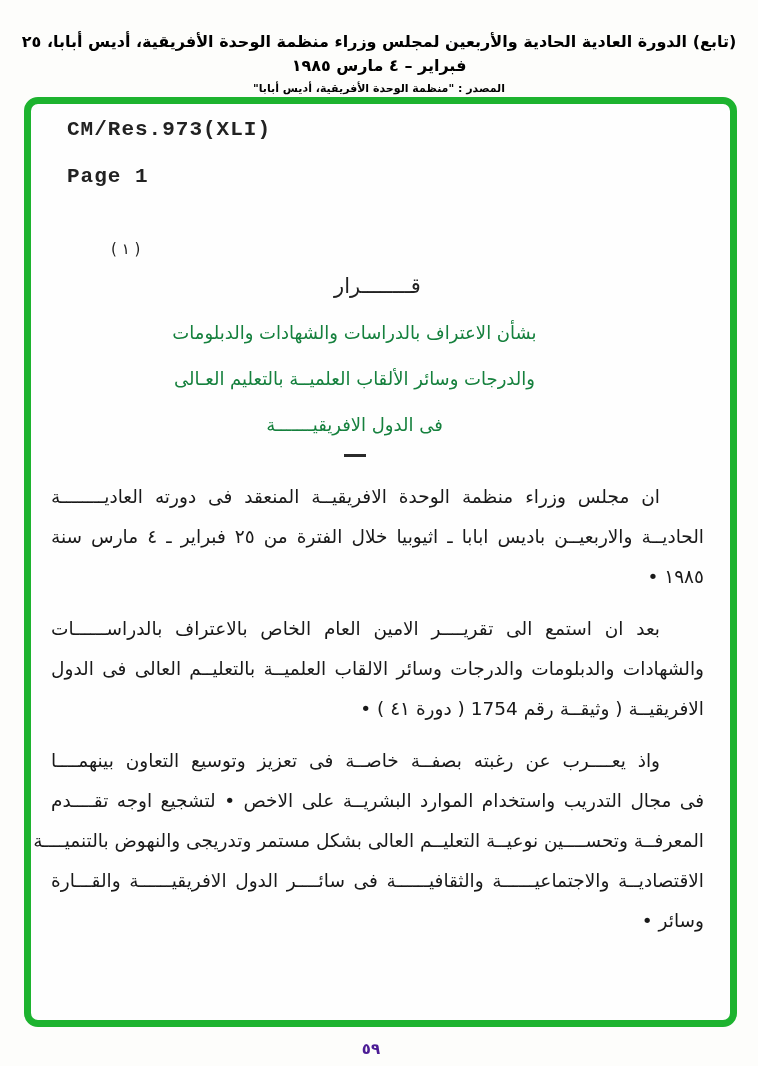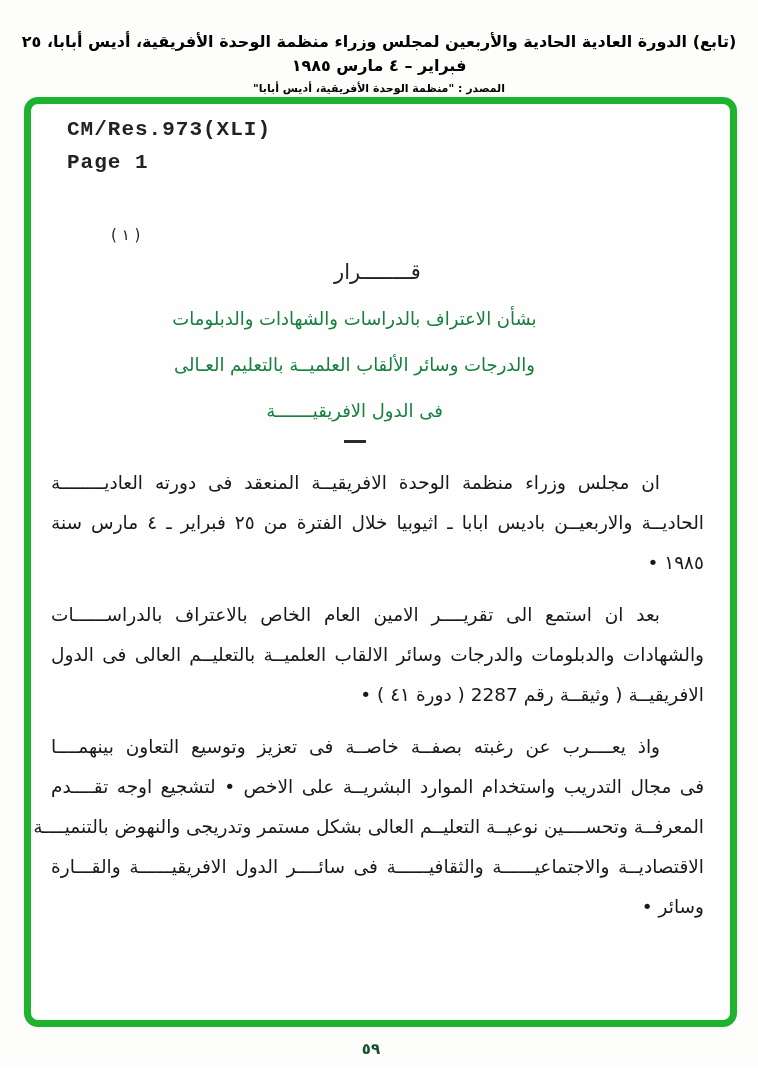--- a/index.html
+++ b/index.html
@@ -31,21 +31,21 @@
     padding:14px 26px 0 20px;
     box-sizing:border-box;
   }
   
   .ref,.pagelab{
     direction:ltr;text-align:left;
     font-family:"Liberation Mono","DejaVu Sans Mono",monospace;
     font-weight:bold;font-size:21px;color:#222;
     margin-left:16px;letter-spacing:1px;
   }
-  .pagelab{margin-top:10px;}
+  .pagelab{margin-top:24px;}
   .itemno{
     margin-top:52px;text-align:left;padding-left:60px;
     font-size:15px;color:#222;direction:rtl;
   }
   .title{
     margin-top:16px;text-align:center;direction:rtl;
     font-size:21px;color:#222;
   }
   .subtitle{
     margin-top:12px;margin-left:54px;margin-right:100px;
@@ -66,21 +66,21 @@
   .bl{
     direction:rtl;
     text-align:justify;text-align-last:justify;
     line-height:40px;white-space:nowrap;
   }
   .bl.last{text-align:right;text-align-last:right;white-space:normal;}
   .bl.indent{padding-right:44px;}
   
   .foot{
     position:absolute;top:1040px;left:0;right:16px;
-    text-align:center;font-size:15px;font-weight:bold;color:#14532d;
+    text-align:center;font-size:15px;font-weight:bold;color:#4c1d95;
     direction:rtl;
   }
 </style>
 </head>
 <body>
 
 <div class="page">
 
   <div class="hdr">
     <div class="hdr-l1">(تابع)  الدورة العادية الحادية والأربعين لمجلس وزراء منظمة الوحدة الأفريقية، أديس أبابا، ٢٥ فبراير – ٤ مارس ١٩٨٥</div>
@@ -108,21 +108,21 @@
 
         <div class="para">
           <div class="bl indent">ان مجلس وزراء منظمة الوحدة الافريقيــة المنعقد فى دورته العاديــــــــة</div>
           <div class="bl">الحاديــة والاربعيــن باديس ابابا ـ اثيوبيا خلال الفترة من ٢٥ فبراير ـ  ٤  مارس سنة</div>
           <div class="bl last">١٩٨٥ •</div>
         </div>
 
         <div class="para">
           <div class="bl indent">بعد ان استمع الى تقريــــر الامين العام الخاص بالاعتراف  بالدراســــــات</div>
           <div class="bl">والشهادات والدبلومات والدرجات وسائر الالقاب  العلميــة بالتعليــم العالى فى الدول</div>
-          <div class="bl last">الافريقيــة  ( وثيقــة رقم 2287 ( دورة ٤١ )  •</div>
+          <div class="bl last">الافريقيــة  ( وثيقــة رقم 1754 ( دورة ٤١ )  •</div>
         </div>
 
 
         <div class="para">
           <div class="bl indent">واذ يعــــرب  عن رغبته بصفــة خاصــة فى تعزيز وتوسيع التعاون  بينهمــــا</div>
           <div class="bl">فى مجال التدريب  واستخدام  الموارد البشريــة على الاخص • لتشجيع اوجه تقــــدم</div>
           <div class="bl">المعرفــة وتحســــين نوعيــة التعليــم العالى  بشكل مستمر وتدريجى  والنهوض بالتنميــــة</div>
           <div class="bl">الاقتصاديــة والاجتماعيــــــة والثقافيــــــة فى سائــــر الدول الافريقيــــــة والقـــارة</div>
           <div class="bl last">وسائر •</div>
         </div>

